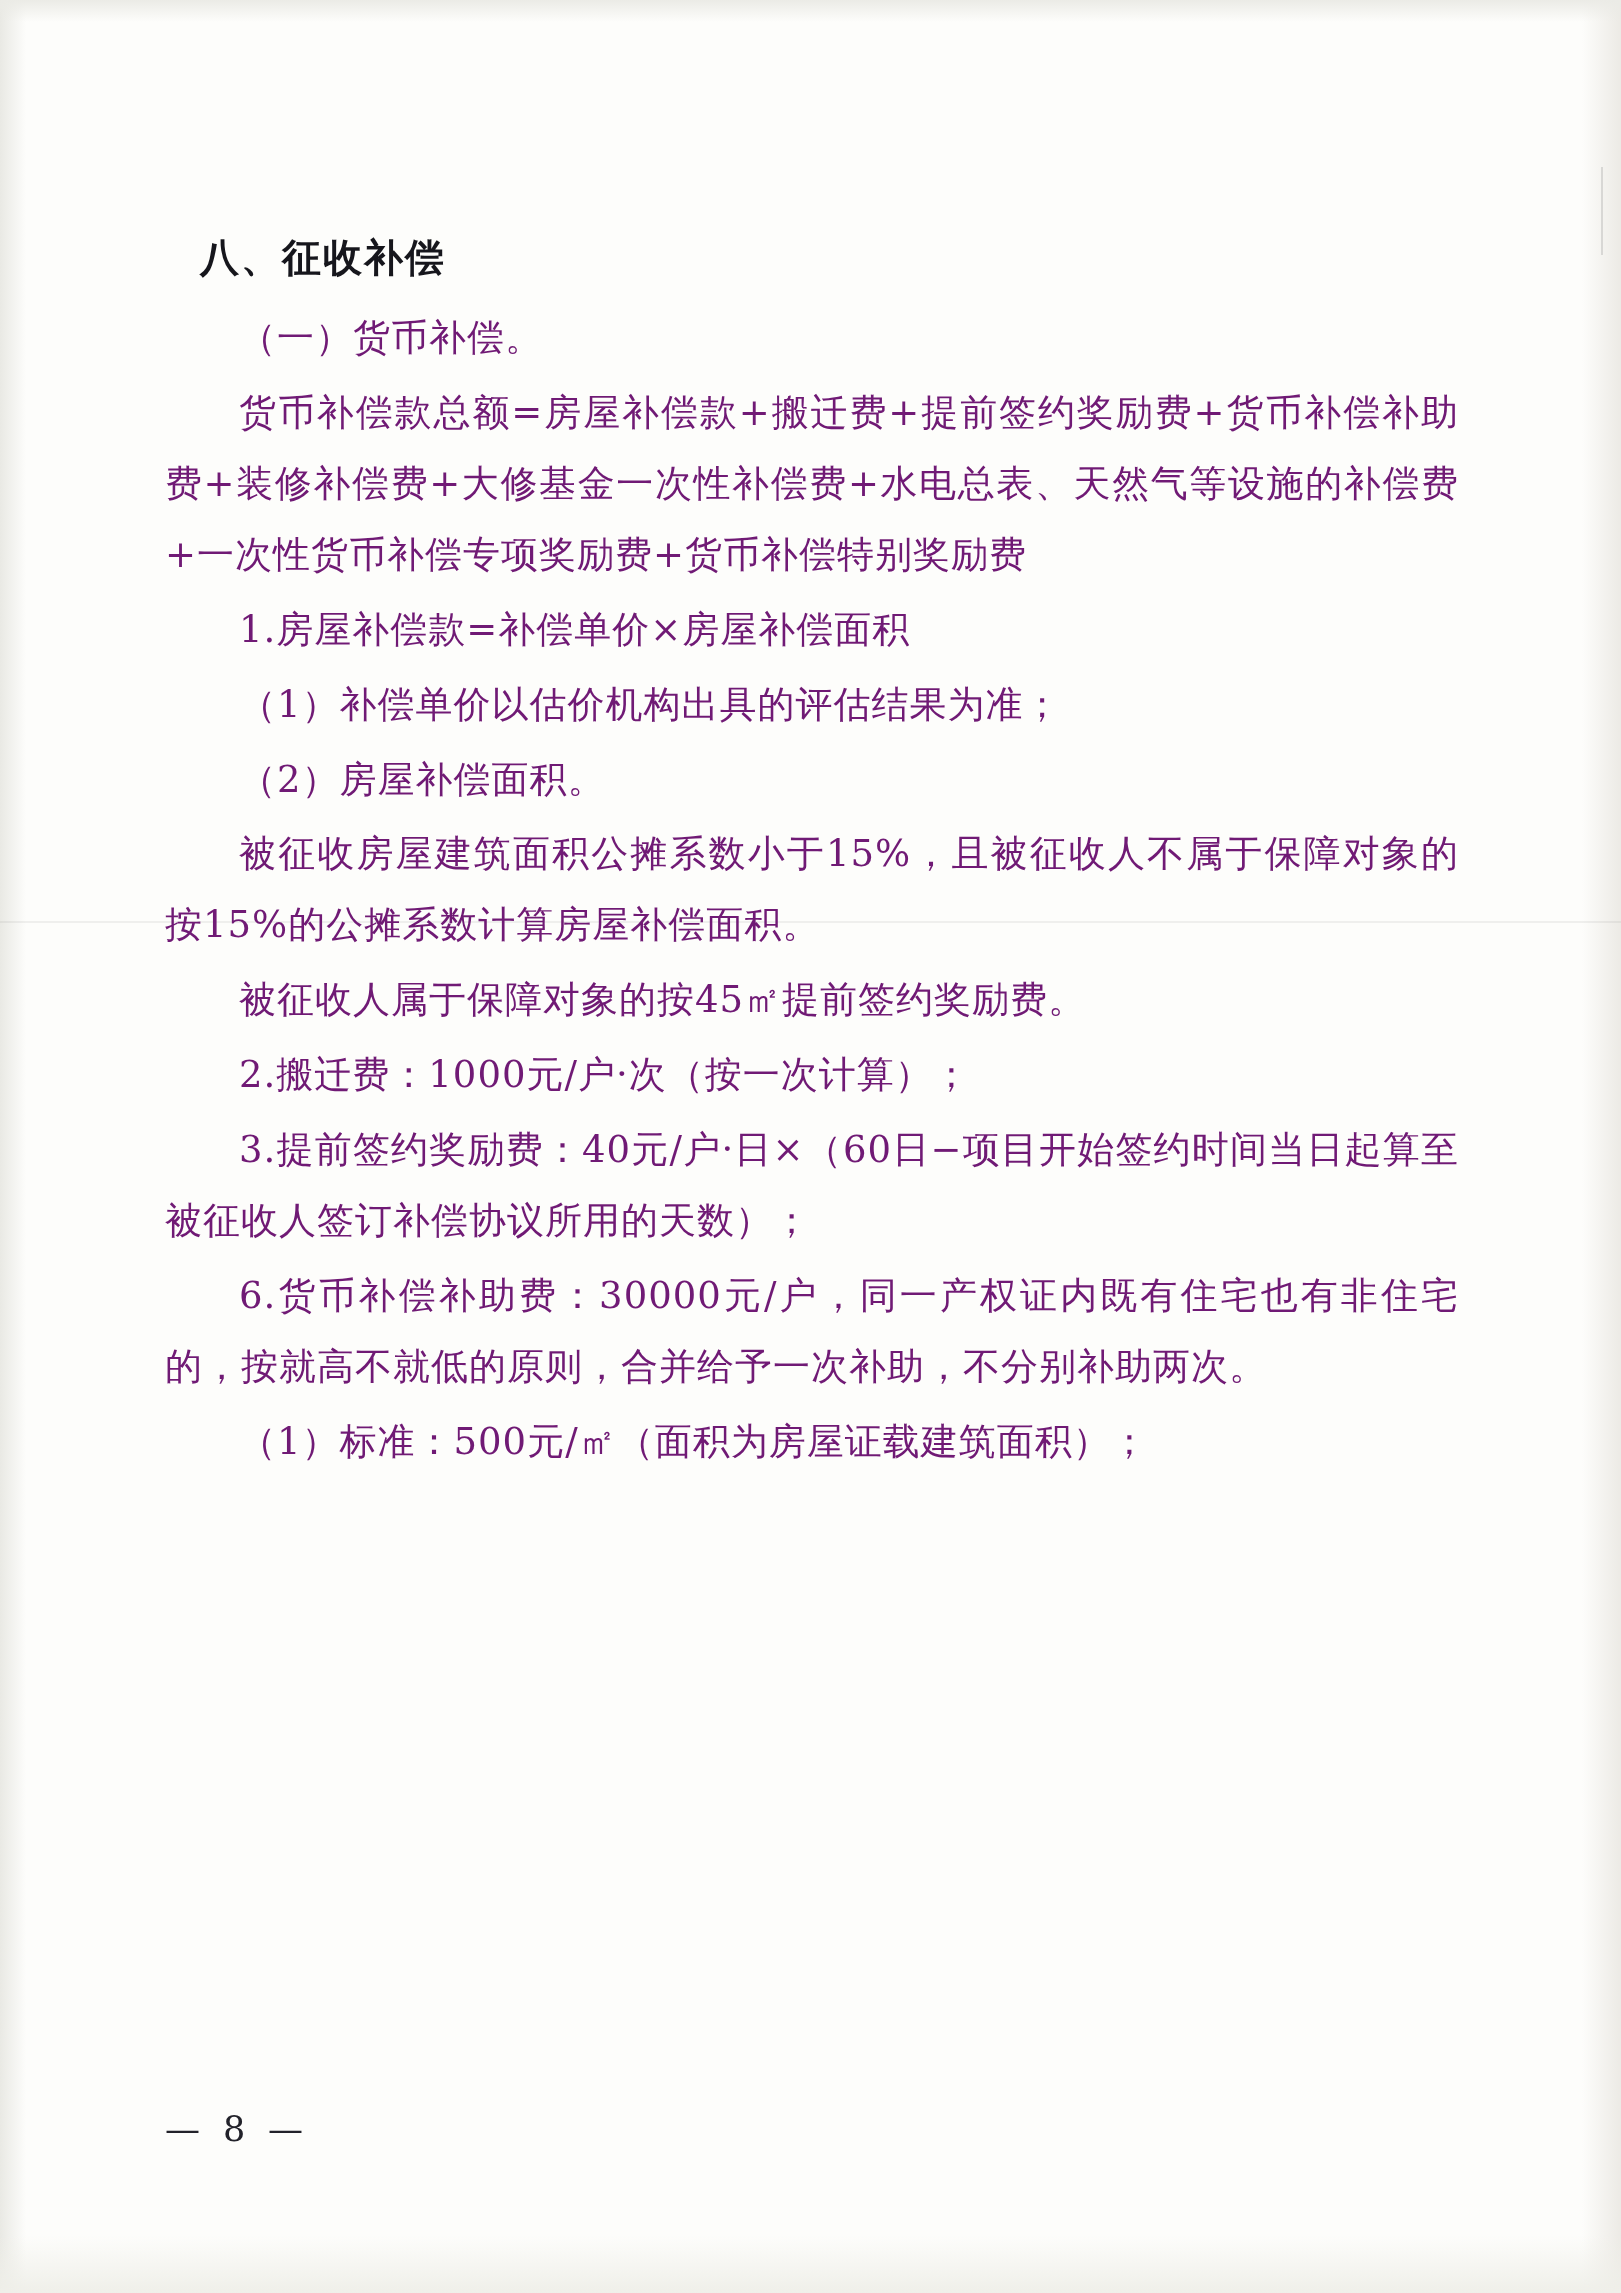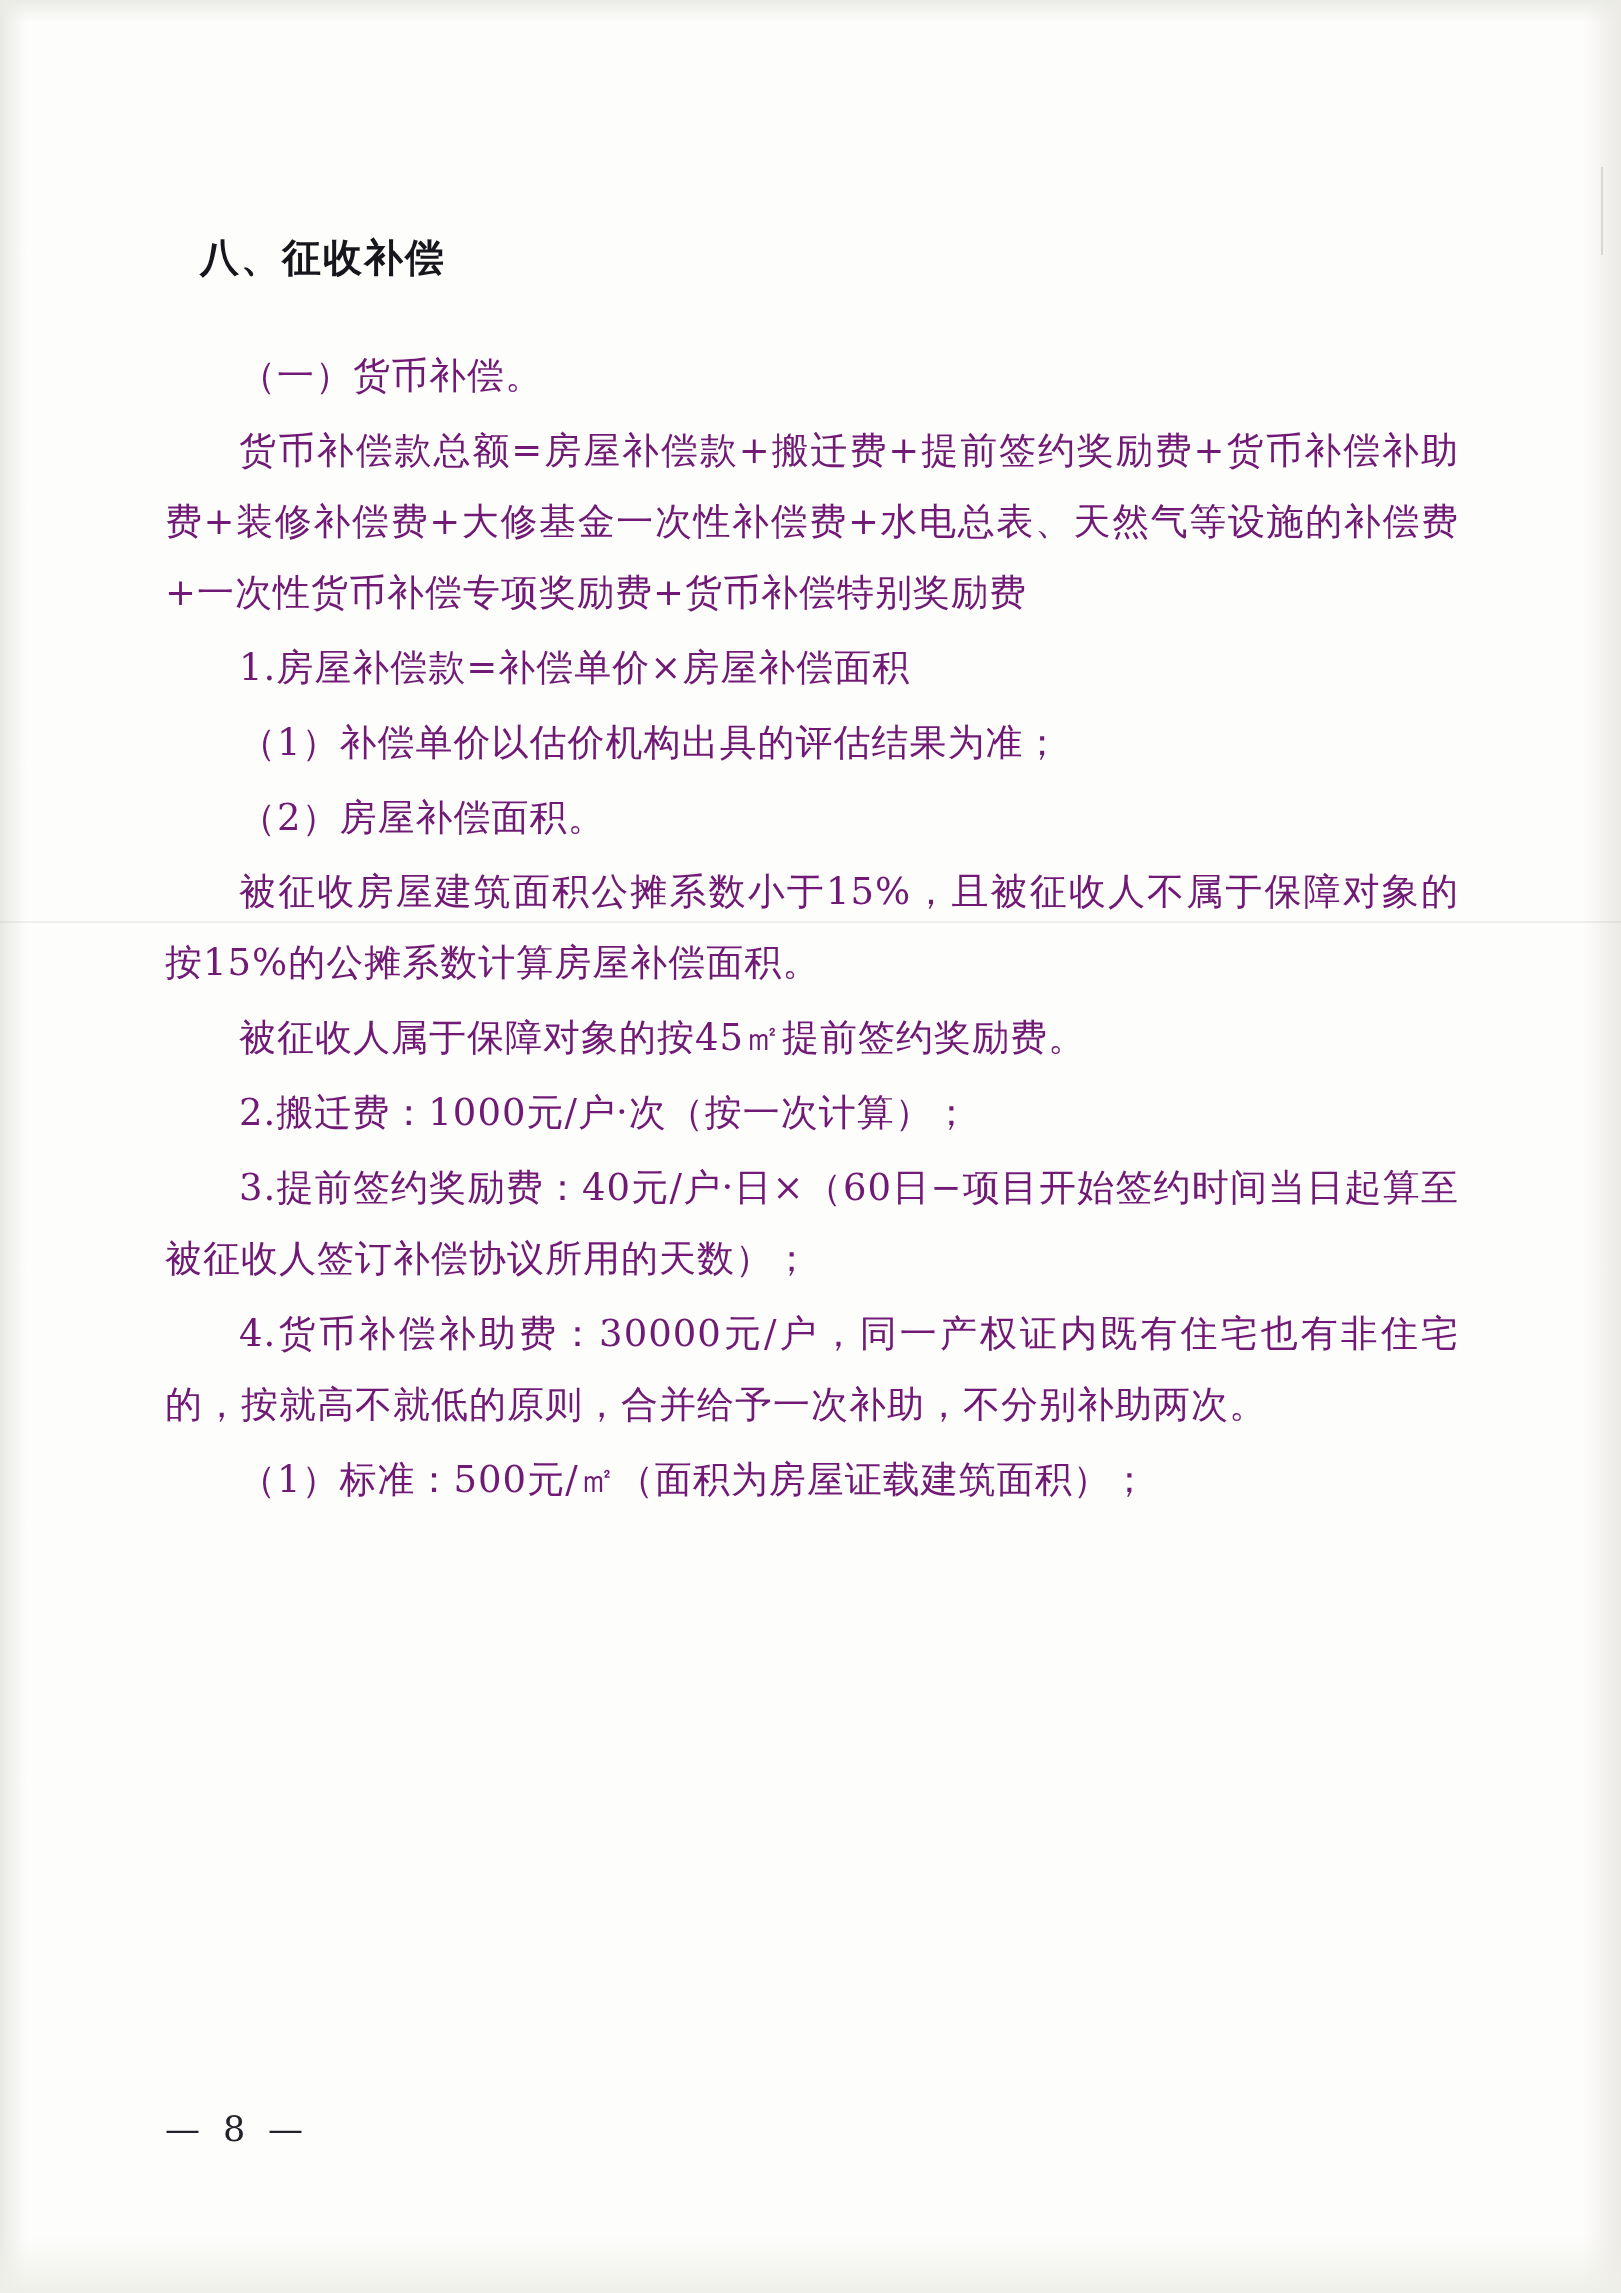--- a/index.html
+++ b/index.html
@@ -74,21 +74,21 @@
     left: 165px;
     top: 231px;
     width: 1294px;
   }
 
   h1.section-title {
     font-family: "DejaVu Serif", "Liberation Serif", serif;
     font-weight: 700;
     font-size: 39px;
     letter-spacing: 2px;
-    margin: 0 0 55px 35px;
+    margin: 0 0 17px 35px;
     color: #16161c;
   }
 
   p.para {
     font-size: 37px;
     line-height: 71px;
     margin: 0 0 3.9px 0;
     text-align: justify;
     text-justify: inter-ideograph;
     letter-spacing: 1px;
@@ -130,19 +130,19 @@
 
     <p class="para indent">（一）货币补偿。</p>
     <p class="para indent">货币补偿款总额=房屋补偿款+搬迁费+提前签约奖励费+货币补偿补助费+装修补偿费+大修基金一次性补偿费+水电总表、天然气等设施的补偿费+一次性货币补偿专项奖励费+货币补偿特别奖励费</p>
     <p class="para indent bold-lead">1.房屋补偿款=补偿单价×房屋补偿面积</p>
     <p class="para indent">（1）补偿单价以估价机构出具的评估结果为准；</p>
     <p class="para indent">（2）房屋补偿面积。</p>
     <p class="para indent">被征收房屋建筑面积公摊系数小于15%，且被征收人不属于保障对象的按15%的公摊系数计算房屋补偿面积。</p>
     <p class="para indent">被征收人属于保障对象的按45㎡提前签约奖励费。</p>
     <p class="para indent bold-lead">2.搬迁费：1000元/户·次（按一次计算）；</p>
     <p class="para indent bold-lead">3.提前签约奖励费：40元/户·日×（60日−项目开始签约时间当日起算至被征收人签订补偿协议所用的天数）；</p>
-    <p class="para indent bold-lead">4.货币补偿补助费：30000元/户，同一产权证内既有住宅也有非住宅的，按就高不就低的原则，合并给予一次补助，不分别补助两次。</p>
+    <p class="para indent bold-lead">6.货币补偿补助费：30000元/户，同一产权证内既有住宅也有非住宅的，按就高不就低的原则，合并给予一次补助，不分别补助两次。</p>
     <p class="para indent">（1）标准：500元/㎡（面积为房屋证载建筑面积）；</p>
   </div>
 
   <div class="page-number">— 8 —</div>
 </div>
 
 
 </body></html>

